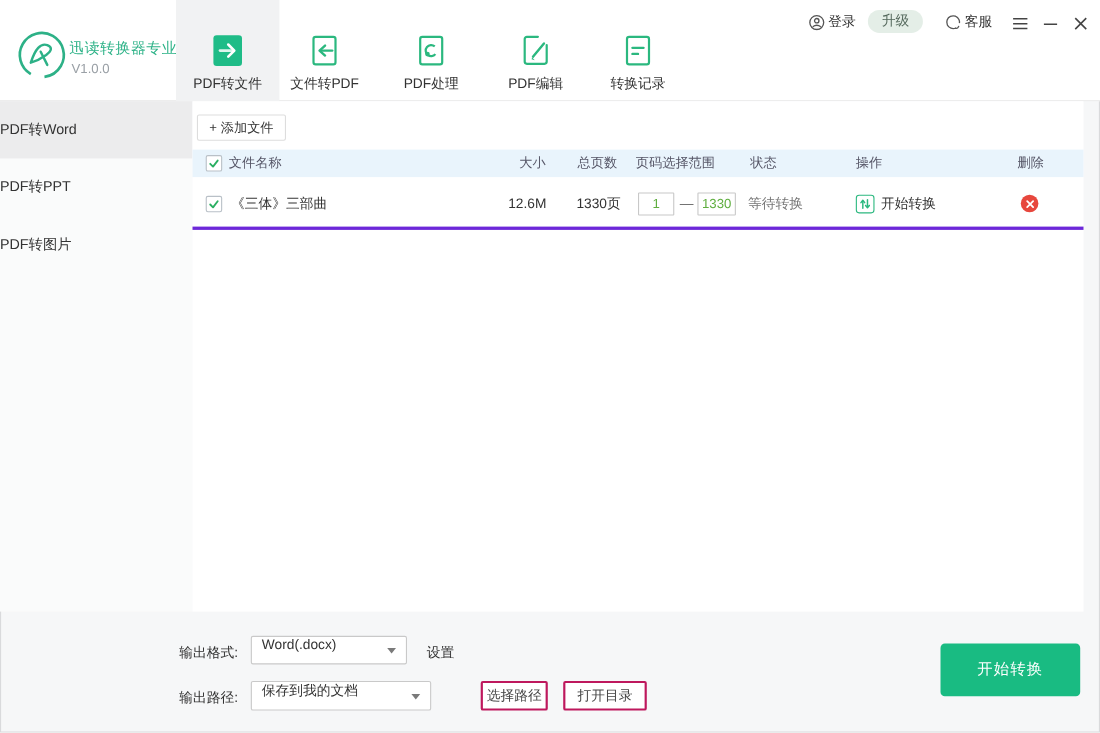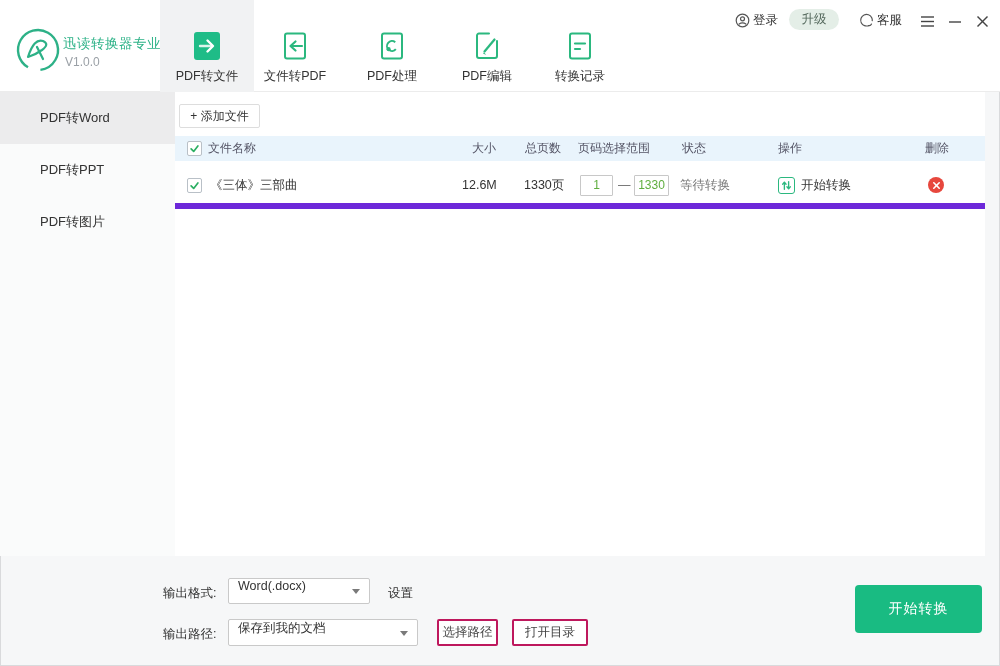--- a/index.html
+++ b/index.html
@@ -24,31 +24,31 @@
   .tb-item{ position:absolute; display:flex; align-items:center; font-size:12.5px; color:#333; cursor:pointer; }
   .tb-item svg{ margin-right:3px; }
   .pill{ position:absolute; left:789px; top:9px; width:50px; height:21px; border-radius:11px;
          background:#e4eee7; color:#54685c; font-size:12.5px; display:flex; align-items:center;
          justify-content:center; cursor:pointer; }
   .winctl{ position:absolute; top:12px; width:18px; height:18px; display:flex; align-items:center;
            justify-content:center; cursor:pointer; }
 
   
   .sidebar{ position:absolute; left:0; top:92px; width:175px; height:464px; background:#fafbfb; }
-  .side-item{ height:52px; line-height:52px; padding-left:40px; font-size:13px; color:#333; cursor:pointer; }
+  .side-item{ height:52px; line-height:52px; font-size:13px; color:#333; cursor:pointer; }
   .side-item.active{ background:#ececed; }
 
   
   .panel{ position:absolute; left:175px; top:92px; width:810px; height:464px; background:#fff; }
   .add-btn{ position:absolute; left:4px; top:12px; width:81px; height:24px; background:#fff;
             border:1px solid #ddd; border-radius:2px; font-size:12px; color:#333;
             display:flex; align-items:center; justify-content:center; cursor:pointer; }
   .thead{ position:absolute; left:0; top:44px; width:810px; height:25px; background:#e9f4fc; }
   .th{ position:absolute; top:0; height:25px; line-height:25px; font-size:12px; color:#556; white-space:nowrap; }
-  .trow{ position:absolute; left:0; top:69px; width:810px; height:48px; border-bottom:6px solid #6d28d9; }
+  .trow{ position:absolute; left:0; top:69px; width:810px; height:48px; border-bottom:3px solid #6d28d9; }
   .cell{ position:absolute; top:0; height:48px; display:flex; align-items:center; font-size:12.5px; color:#333; white-space:nowrap; }
 
   .checkbox{ width:15px; height:15px; background:#fff; border:1px solid #b9c0c7; border-radius:2px;
              display:flex; align-items:center; justify-content:center; cursor:pointer; }
   .badge{ border:1px solid #42b36a; color:#42b36a; border-radius:10px; height:20px; padding:0 9px;
           font-size:12px; display:flex; align-items:center; }
   .range-input{ width:33px; height:21px; border:1px solid #c8c8c8; border-radius:1px; text-align:center;
                 font-size:12px; color:#5fae3f; font-family:"Liberation Sans",sans-serif; background:#fff; }
   .op-icon{ width:17px; height:17px; border:1.5px solid #2bb87f; border-radius:3px; display:flex;
             align-items:center; justify-content:center; cursor:pointer; }
@@ -254,21 +254,21 @@
   </div>
 
   <div class="f-label" style="left:163px; top:585px;">输出格式:</div>
   <div class="select" style="left:228px; top:578px; width:142px; height:26px;">
     <span>Word(.docx)</span>
     <span class="caret"></span>
   </div>
   <div class="f-label" style="left:388px; top:585px; cursor:pointer;">设置</div>
 
   <div class="f-label" style="left:163px; top:626px;">输出路径:</div>
-  <div class="select" style="left:228px; top:619px; width:190px; height:27px;">
+  <div class="select" style="left:228px; top:619px; width:164px; height:27px;">
     <span>保存到我的文档</span>
     <span class="caret"></span>
   </div>
   <button class="f-btn" style="left:437px; top:619px; width:61px; height:27px;">选择路径</button>
   <button class="f-btn" style="left:512px; top:619px; width:76px; height:27px;">打开目录</button>
 
   <button class="start-btn">开始转换</button>
 
 </div>
 

